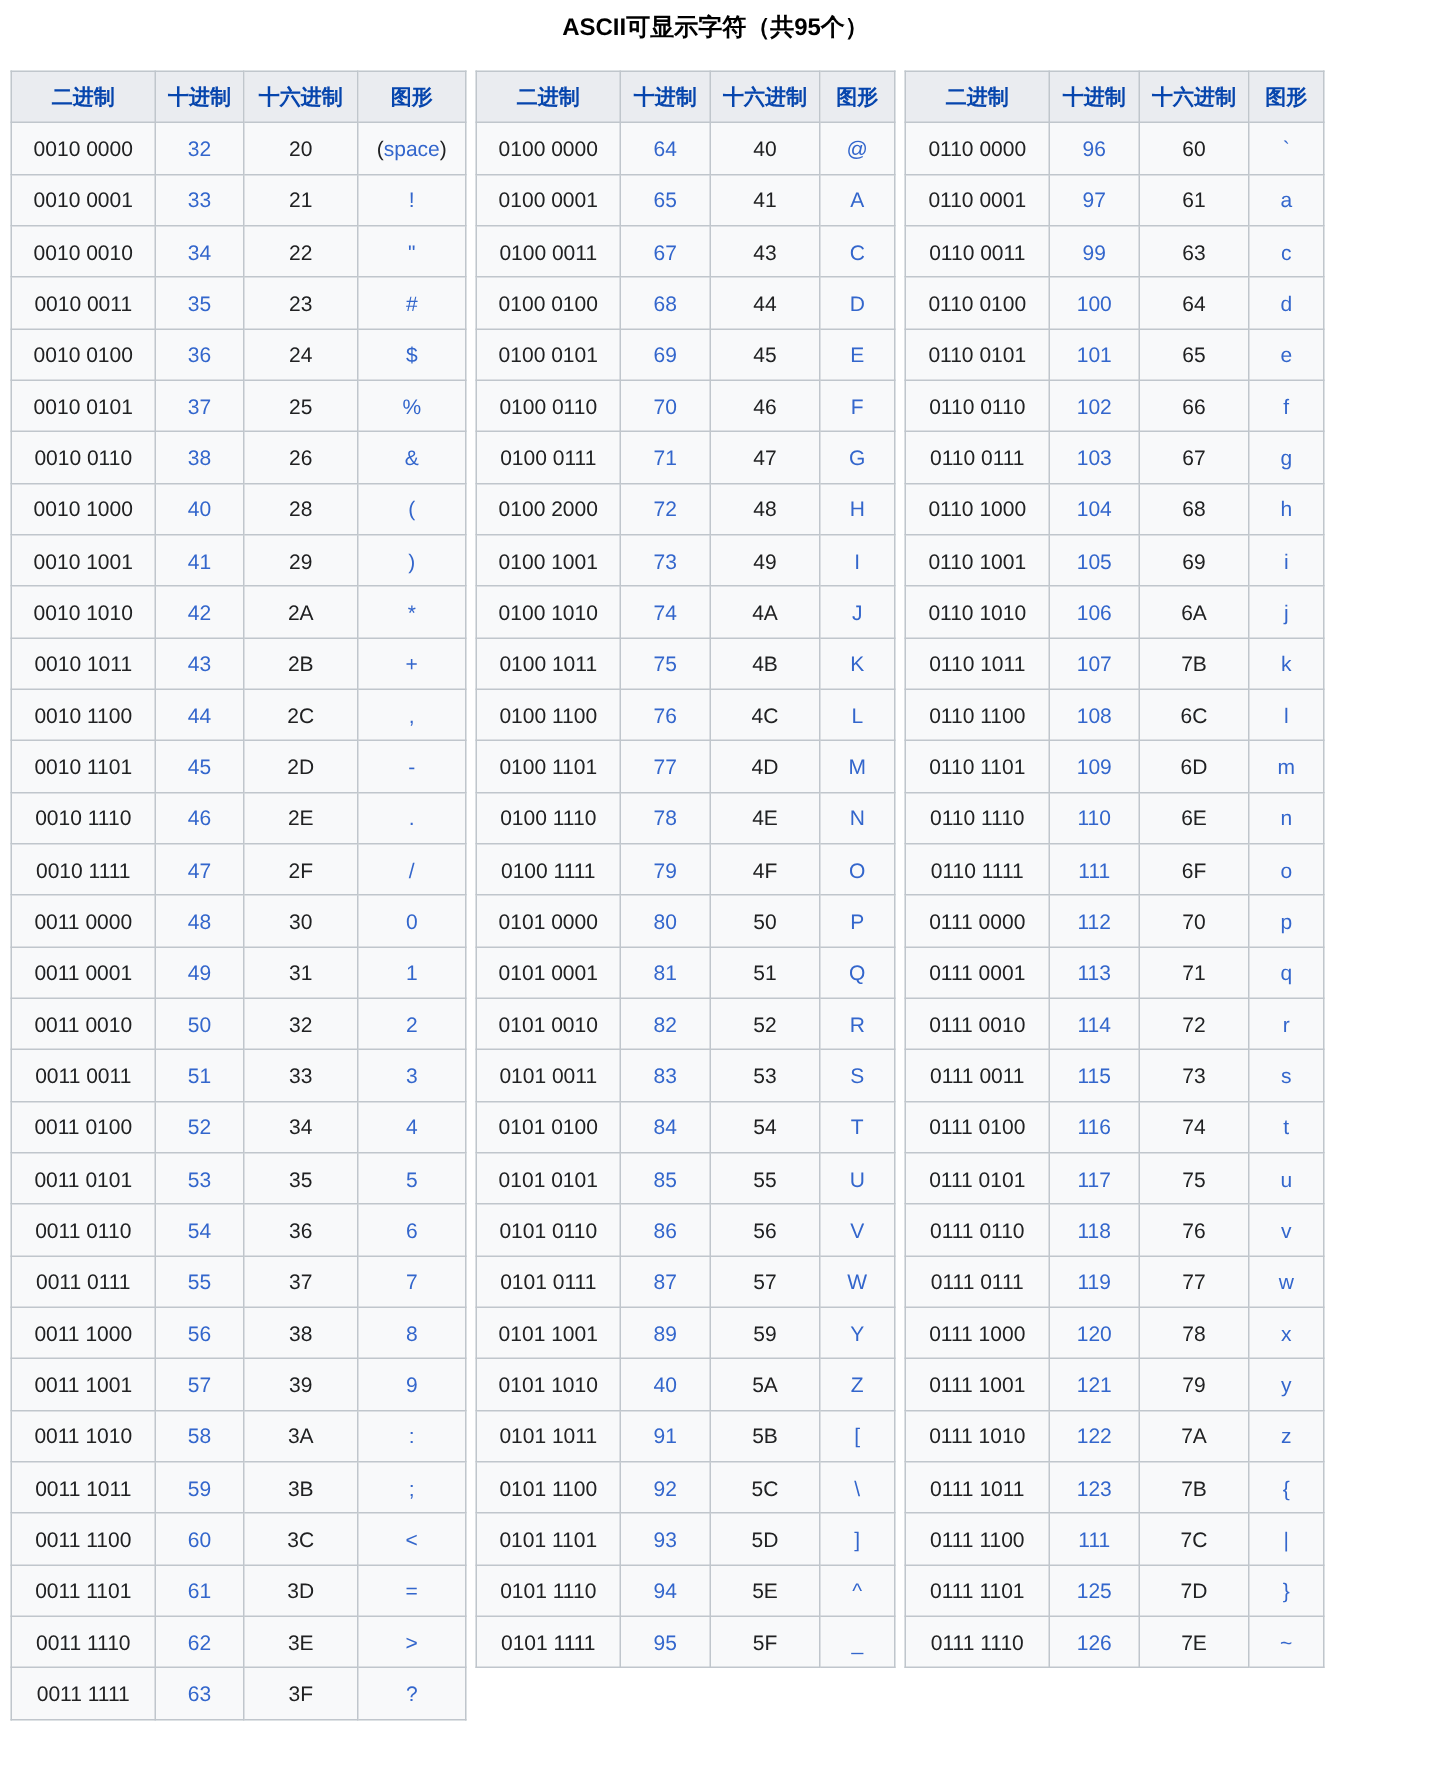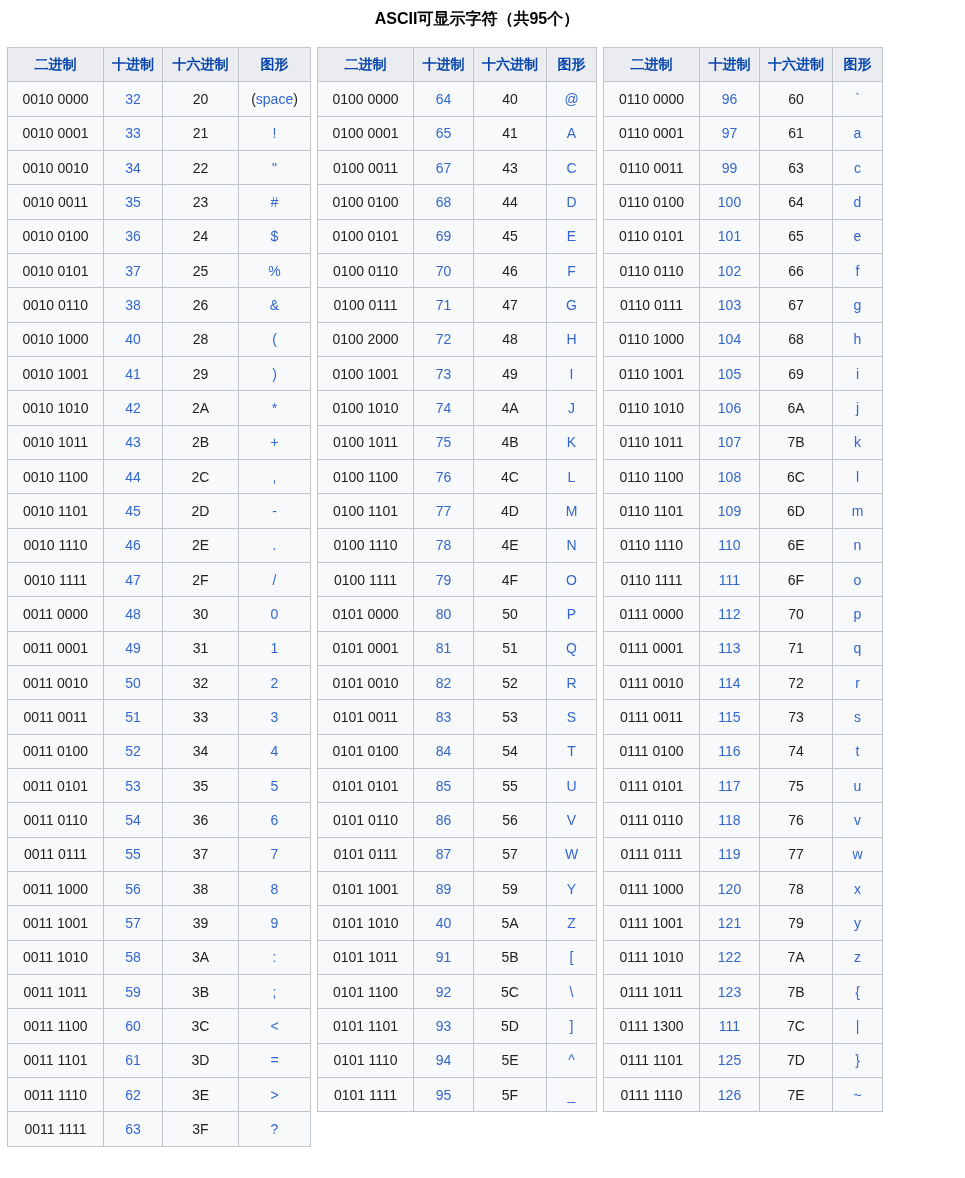--- a/index.html
+++ b/index.html
@@ -659,21 +659,21 @@
           <td>7A</td>
           <td><a>z</a></td>
         </tr>
         <tr>
           <td>0111 1011</td>
           <td><a>123</a></td>
           <td>7B</td>
           <td><a>{</a></td>
         </tr>
         <tr>
-          <td>0111 1300</td>
+          <td>0111 1100</td>
           <td><a>111</a></td>
           <td>7C</td>
           <td><a>|</a></td>
         </tr>
         <tr>
           <td>0111 1101</td>
           <td><a>125</a></td>
           <td>7D</td>
           <td><a>}</a></td>
         </tr>

